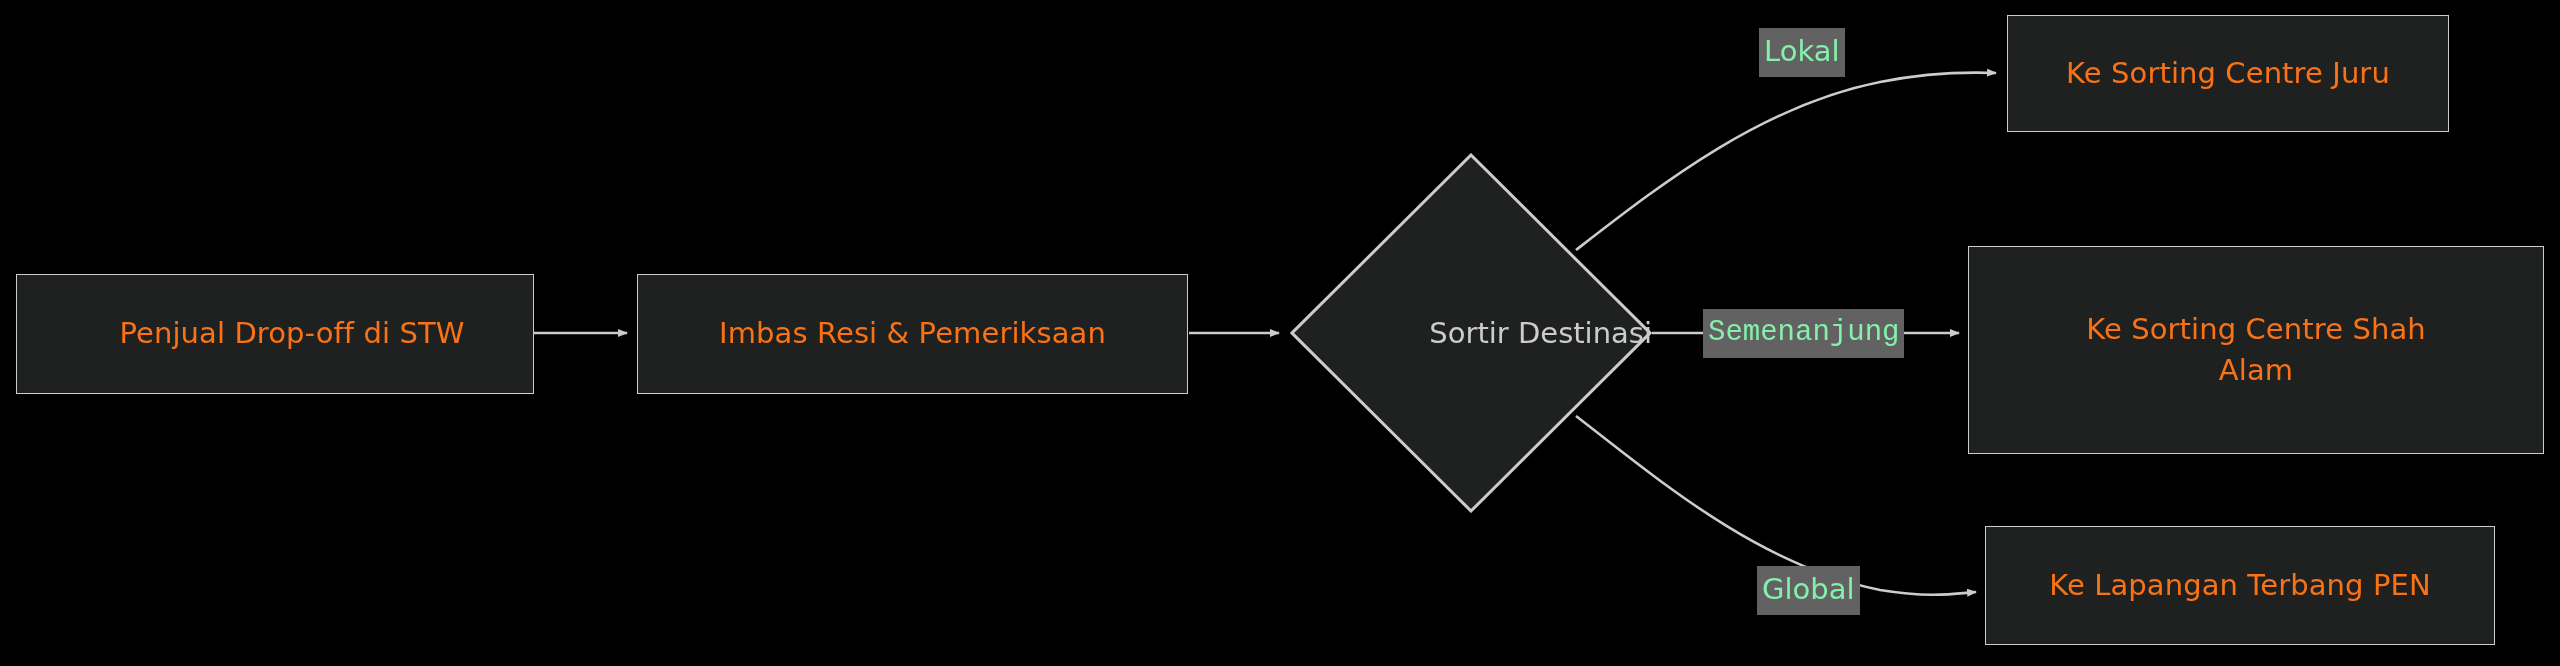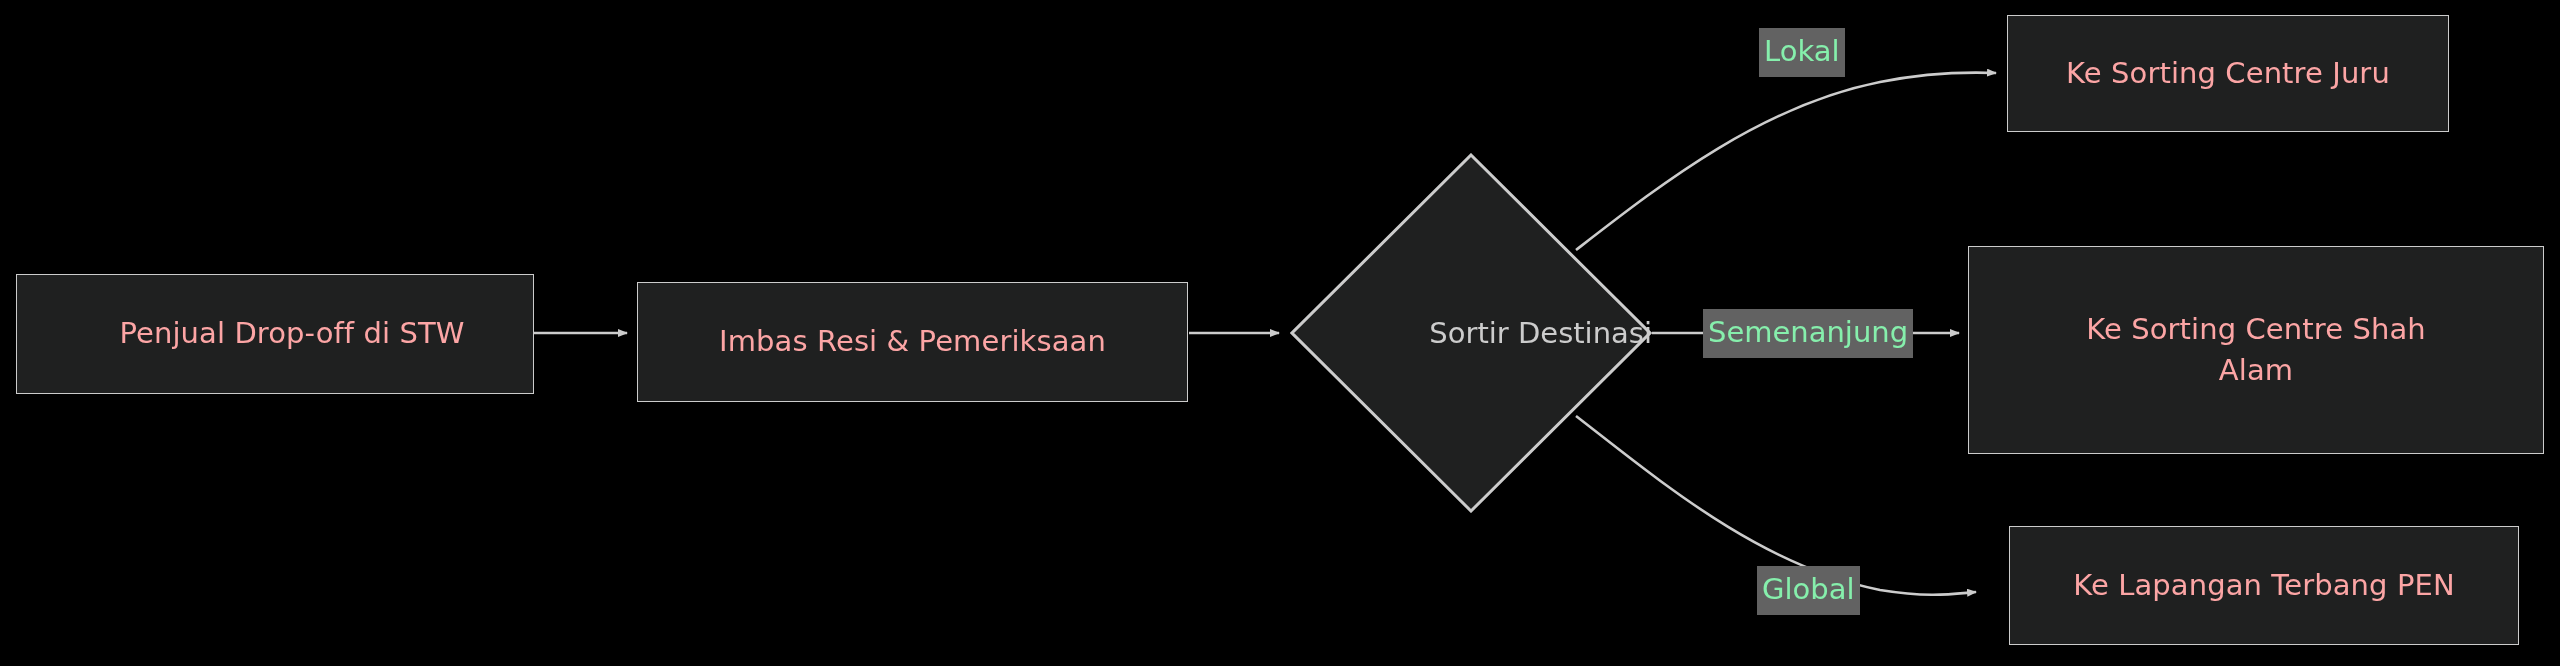--- a/index.html
+++ b/index.html
@@ -28,21 +28,21 @@
   }
   .node {
     position: absolute;
     box-sizing: border-box;
     background: #1f2020;
     border: 1.6px solid #cccccc;
     display: flex;
     align-items: center;
     justify-content: center;
     text-align: center;
-    color: #fca5a5;
+    color: #f97316;
     font-size: 29px;
     line-height: 1.42;
     letter-spacing: 0.1px;
     padding: 6px 14px;
   }
   .node-label {
     display: block;
     white-space: pre-line;
   }
   .decision {
@@ -100,49 +100,49 @@
 
     <path d="M1652,333 L1959,333" fill="none" stroke="#cccccc" stroke-width="2.6" marker-end="url(#arrowhead)"></path>
 
     <path d="M1576,416 C1660,481 1760,566 1880,590 C1930,598 1952,594 1976,592" fill="none" stroke="#cccccc" stroke-width="2.6" marker-end="url(#arrowhead)"></path>
   </svg>
 
   <div class="node" style="left:16px; top:274px; width:518px; height:120px;padding-left:48px;">
     <span class="node-label">Penjual Drop-off di STW</span>
   </div>
 
-  <div class="node" style="left:637px; top:274px; width:551px; height:120px;margin-top:8px;">
+  <div class="node" style="left:637px; top:274px; width:551px; height:120px;">
     <span class="node-label">Imbas Resi &amp; Pemeriksaan</span>
   </div>
 
   <div class="decision" style="left:1290px; top:153px; width:362px; height:360px;">
     <svg class="diamond-shape" viewBox="0 0 362 360" preserveAspectRatio="none" xmlns="http://www.w3.org/2000/svg">
       <polygon points="181,2 360,180 181,358 2,180" fill="#1f2020" stroke="#cccccc" stroke-width="3"></polygon>
     </svg>
     <span class="decision-text">Sortir Destinasi</span>
   </div>
 
   <div class="node" style="left:2007px; top:15px; width:442px; height:117px;">
     <span class="node-label">Ke Sorting Centre Juru</span>
   </div>
 
   <div class="node" style="left:1968px; top:246px; width:576px; height:208px;">
     <span class="node-label">Ke Sorting Centre Shah
 Alam</span>
   </div>
 
-  <div class="node" style="left:1985px; top:526px; width:510px; height:119px;margin-left:24px;">
+  <div class="node" style="left:1985px; top:526px; width:510px; height:119px;">
     <span class="node-label">Ke Lapangan Terbang PEN</span>
   </div>
 
   <div class="edge-label" style="left:1759px; top:28px;">
     <span>Lokal</span>
   </div>
 
-  <div class="edge-label" style="left:1703px; top:309px;">
+  <div class="edge-label" style="left:1703px; top:309px;font-family:Liberation Mono, monospace;">
     <span>Semenanjung</span>
   </div>
 
   <div class="edge-label" style="left:1757px; top:566px;">
     <span>Global</span>
   </div>
 
 </div>
 
 </body></html>

